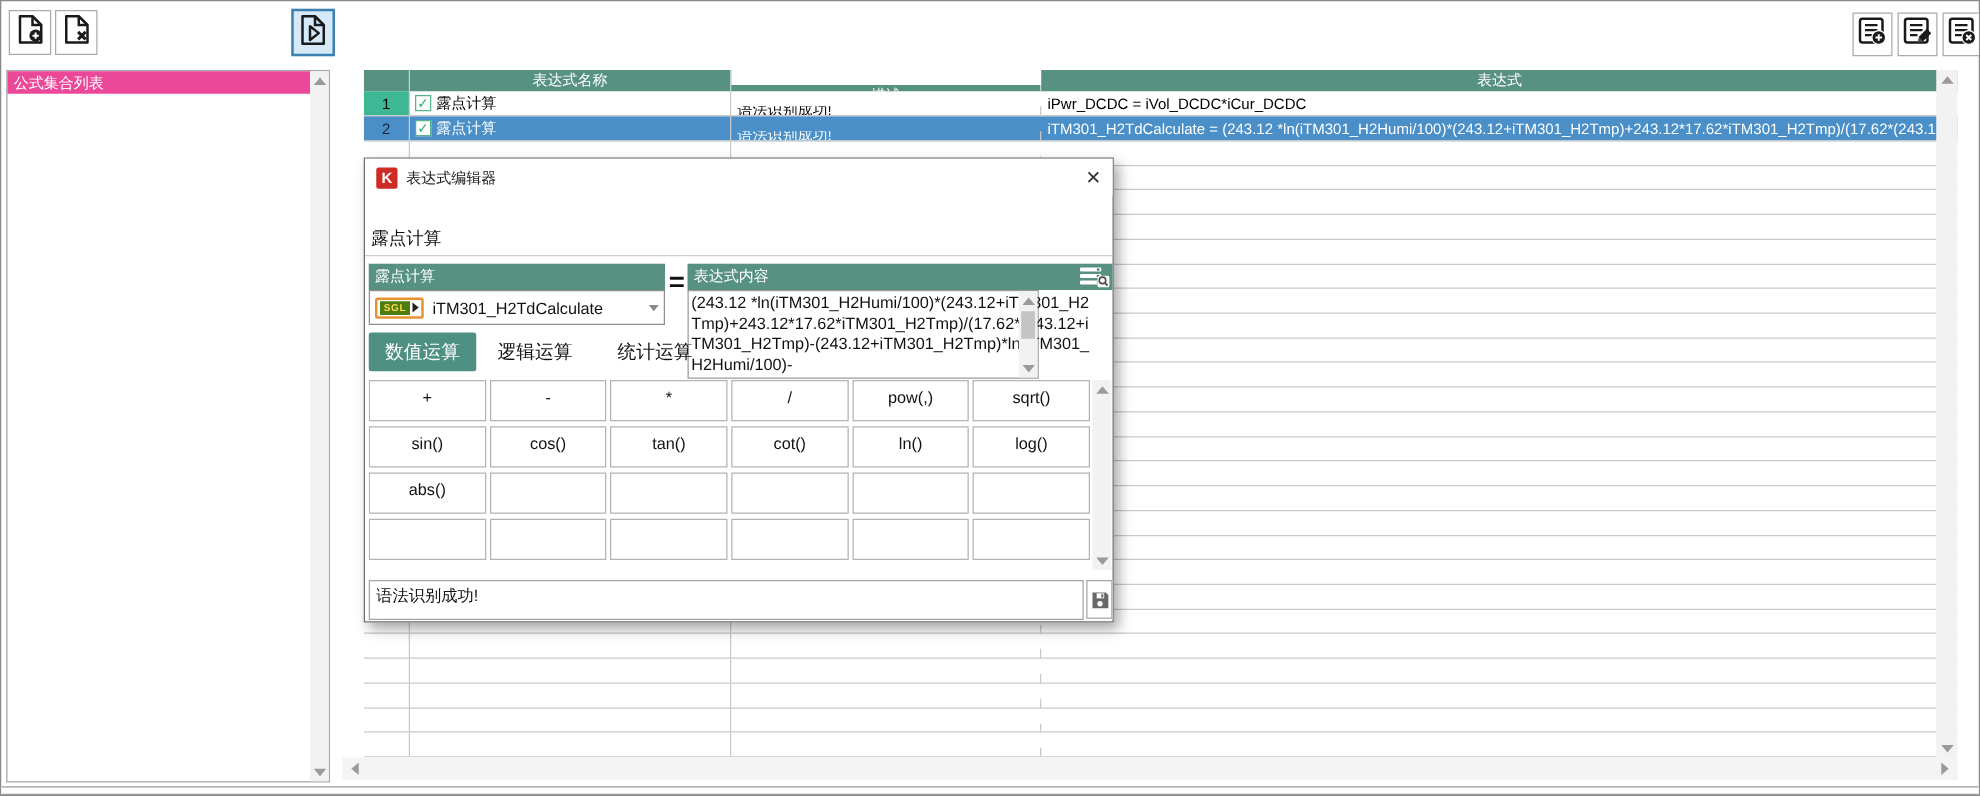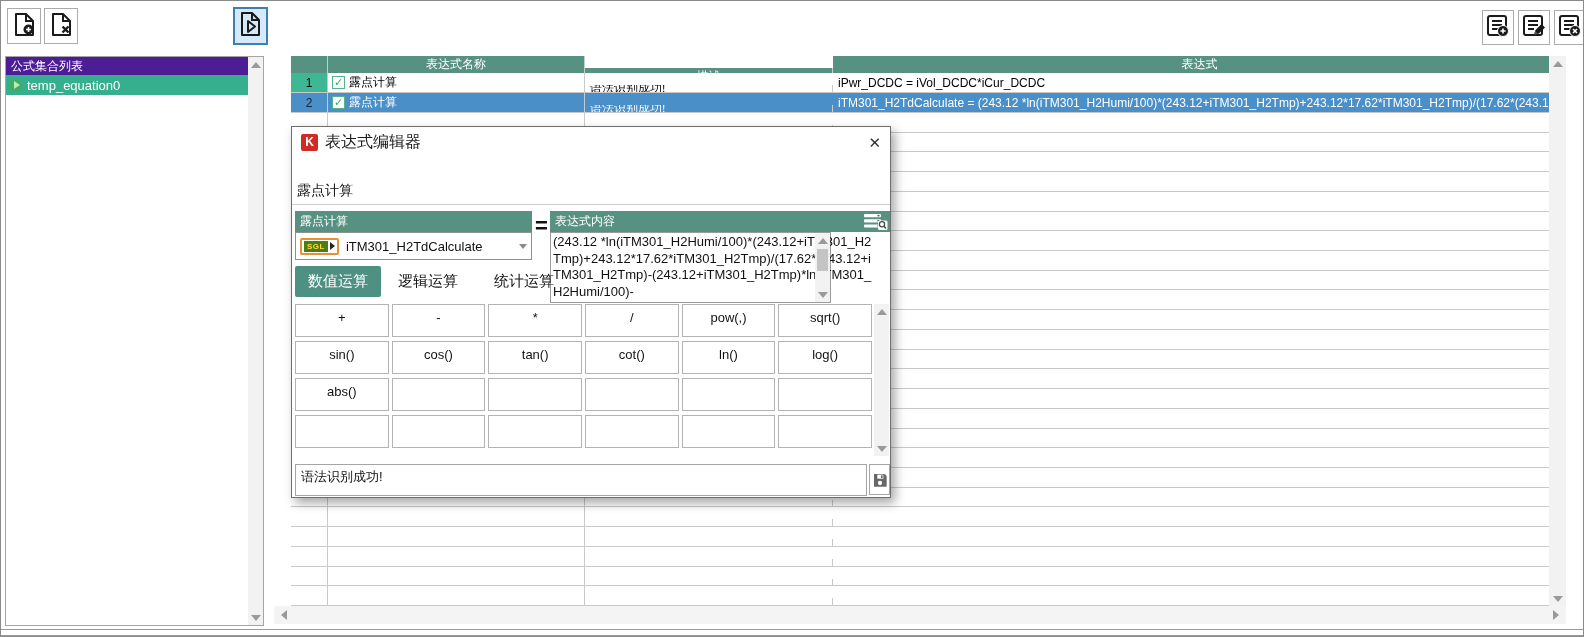--- a/index.html
+++ b/index.html
@@ -6,21 +6,21 @@
   html,body { background:#e8e8e8; }
   body { font-family:"Liberation Sans","DejaVu Sans",sans-serif; }
   #app { position:relative; width:1584px; height:637px; background:#fff; border:1px solid #8a8a8a; overflow:hidden; }
 
   
   .tbtn { position:absolute; background:#fff; border:1px solid #ababab; display:flex; align-items:center; justify-content:center; cursor:pointer; }
   .tbtn.hl { background:#d6e9f8; border:2px solid #3c7fb1; }
 
   
   #left-panel { position:absolute; left:4px; top:55px; width:259px; height:570px; border:1px solid #a5a5a5; background:#fff; }
-  #left-panel .hdr { height:18px; background:#4c1d95; color:#fff; font-size:12px; line-height:18px; padding-left:5px; width:243px; }
+  #left-panel .hdr { height:18px; background:#ec4899; color:#fff; font-size:12px; line-height:18px; padding-left:5px; width:243px; }
   #left-panel .item { height:20px; background:#35af8d; color:#fff; font-size:13px; display:flex; align-items:center; gap:5px; padding-left:3px; width:243px; cursor:pointer; }
   .play-circ { width:13px; height:13px; border-radius:50%; background:#3fae62; display:inline-flex; align-items:center; justify-content:center; flex:0 0 auto; }
   .play-circ:before { content:""; border-left:6px solid #bfe6c4; border-top:4px solid transparent; border-bottom:4px solid transparent; margin-left:2px; }
 
   
   .vscroll { position:absolute; background:#f2f2f2; }
   .arr { position:absolute; left:0; right:0; height:15px; display:flex; align-items:center; justify-content:center; }
   .arr.up:before { content:""; border-bottom:6px solid #9a9a9a; border-left:5px solid transparent; border-right:5px solid transparent; }
   .arr.dn:before { content:""; border-top:6px solid #9a9a9a; border-left:5px solid transparent; border-right:5px solid transparent; }
   .hscroll { position:absolute; background:#f4f4f4; }
@@ -42,21 +42,21 @@
   .cellpad { padding-left:5px; }
   .chk { width:13px; height:13px; background:#fff; border:1px solid #58b18e; margin:0 4px 0 4px; display:inline-flex; align-items:center; justify-content:center; color:#2fae60; font-size:11px; font-weight:bold; flex:0 0 auto; }
   .erow { display:flex; height:19.72px; }
   .erow .c { border-right:1px solid #c9c9c9; border-bottom:1px solid #c9c9c9; }
   .erow .c:last-child { border-right:none; }
 
   
   #dialog { position:absolute; left:290px; top:125px; width:600px; height:372px; background:#fff; border:1px solid #6e6e6e; box-shadow:4px 5px 10px rgba(0,0,0,.35); z-index:50; }
   #dlg-titlebar { position:absolute; left:0; top:0; right:0; height:30px; display:flex; align-items:center; padding:0 9px; background:#fff; }
   #dlg-logo { width:17px; height:17px; background:#ce2b25; border-radius:2px; color:#fff; font-weight:bold; font-size:12px; display:flex; align-items:center; justify-content:center; }
-  #dlg-title { font-size:16px; color:#1a1a1a; margin-left:7px; }
+  #dlg-title { font-size:12px; color:#1a1a1a; margin-left:7px; }
   #dlg-close { margin-left:auto; font-size:15px; color:#333; cursor:pointer; line-height:1; }
   .greenbar { background:#579181; color:#fff; font-size:12px; line-height:21px; padding-left:5px; height:21px; }
   #name-hdr { position:absolute; left:0; top:30px; width:598px; }
   #name-input { position:absolute; left:0; top:51px; width:598px; height:27px; font-size:14px; color:#111; padding-left:5px; display:flex; align-items:center; border-bottom:1px solid #cfcfcf; }
   #result-hdr { position:absolute; left:3px; top:84px; width:237px; }
   #result-combo { position:absolute; left:3px; top:105px; width:237px; height:28px; border:1px solid #8f8f8f; display:flex; align-items:center; padding:0 4px; background:#fff; cursor:pointer; }
   #sgl-badge { border:2px solid #e8912f; border-radius:2px; display:inline-flex; align-items:center; padding:1px 2px; background:#fff; }
   #sgl-badge .sgl { background:#4d7c0f; color:#ffd94a; font-size:8px; font-weight:bold; padding:1px 3px; letter-spacing:.5px; }
   #sgl-badge .tri { width:0; height:0; border-left:5px solid #222; border-top:4px solid transparent; border-bottom:4px solid transparent; margin-left:2px; }
   #result-text { font-size:13px; margin-left:7px; color:#111; }
@@ -138,24 +138,20 @@
           <rect x="2" y="2" width="18" height="19" rx="2" fill="none" stroke="#1a1a1a" stroke-width="2"></rect>
           <path d="M6 7h10M6 11h10M6 15h6" stroke="#1a1a1a" stroke-width="1.8"></path>
           <circle cx="17" cy="17" r="5.5" fill="#1a1a1a" stroke="#fff" stroke-width="1"></circle>
           <path d="M15 15l4 4M19 15l-4 4" stroke="#fff" stroke-width="1.6"></path>
         </svg>
     </span>
   </div>
 
   <div id="left-panel">
     <div class="hdr">公式集合列表</div>
-    <div class="item">
-      <span class="play-circ"></span>
-      <span>temp_equation0</span>
-    </div>
     <div class="vscroll" style="right:0;top:0;width:15px;height:568px;">
       <div class="arr up" style="top:0;"></div>
       <div class="arr dn" style="bottom:0;"></div>
     </div>
   </div>
 
   <div id="main-table">
     <div class="thead">
       <div class="hc w-num"></div>
       <div class="hc w-name">表达式名称</div>

